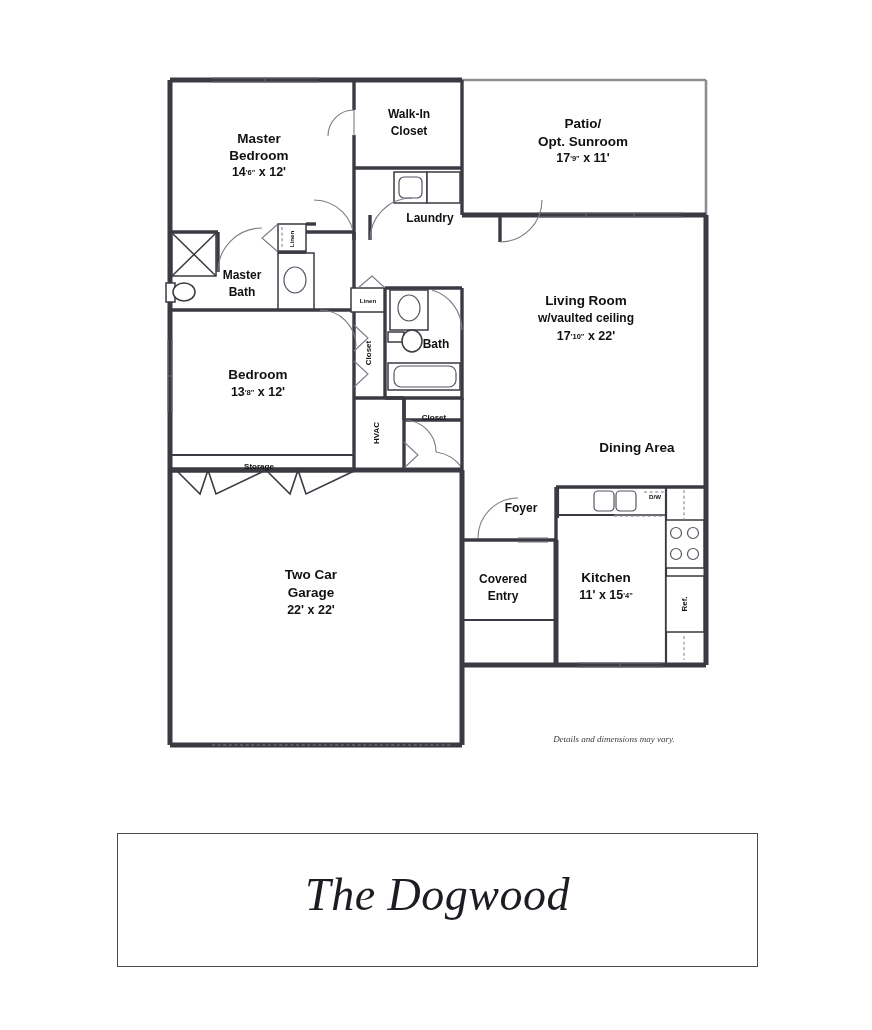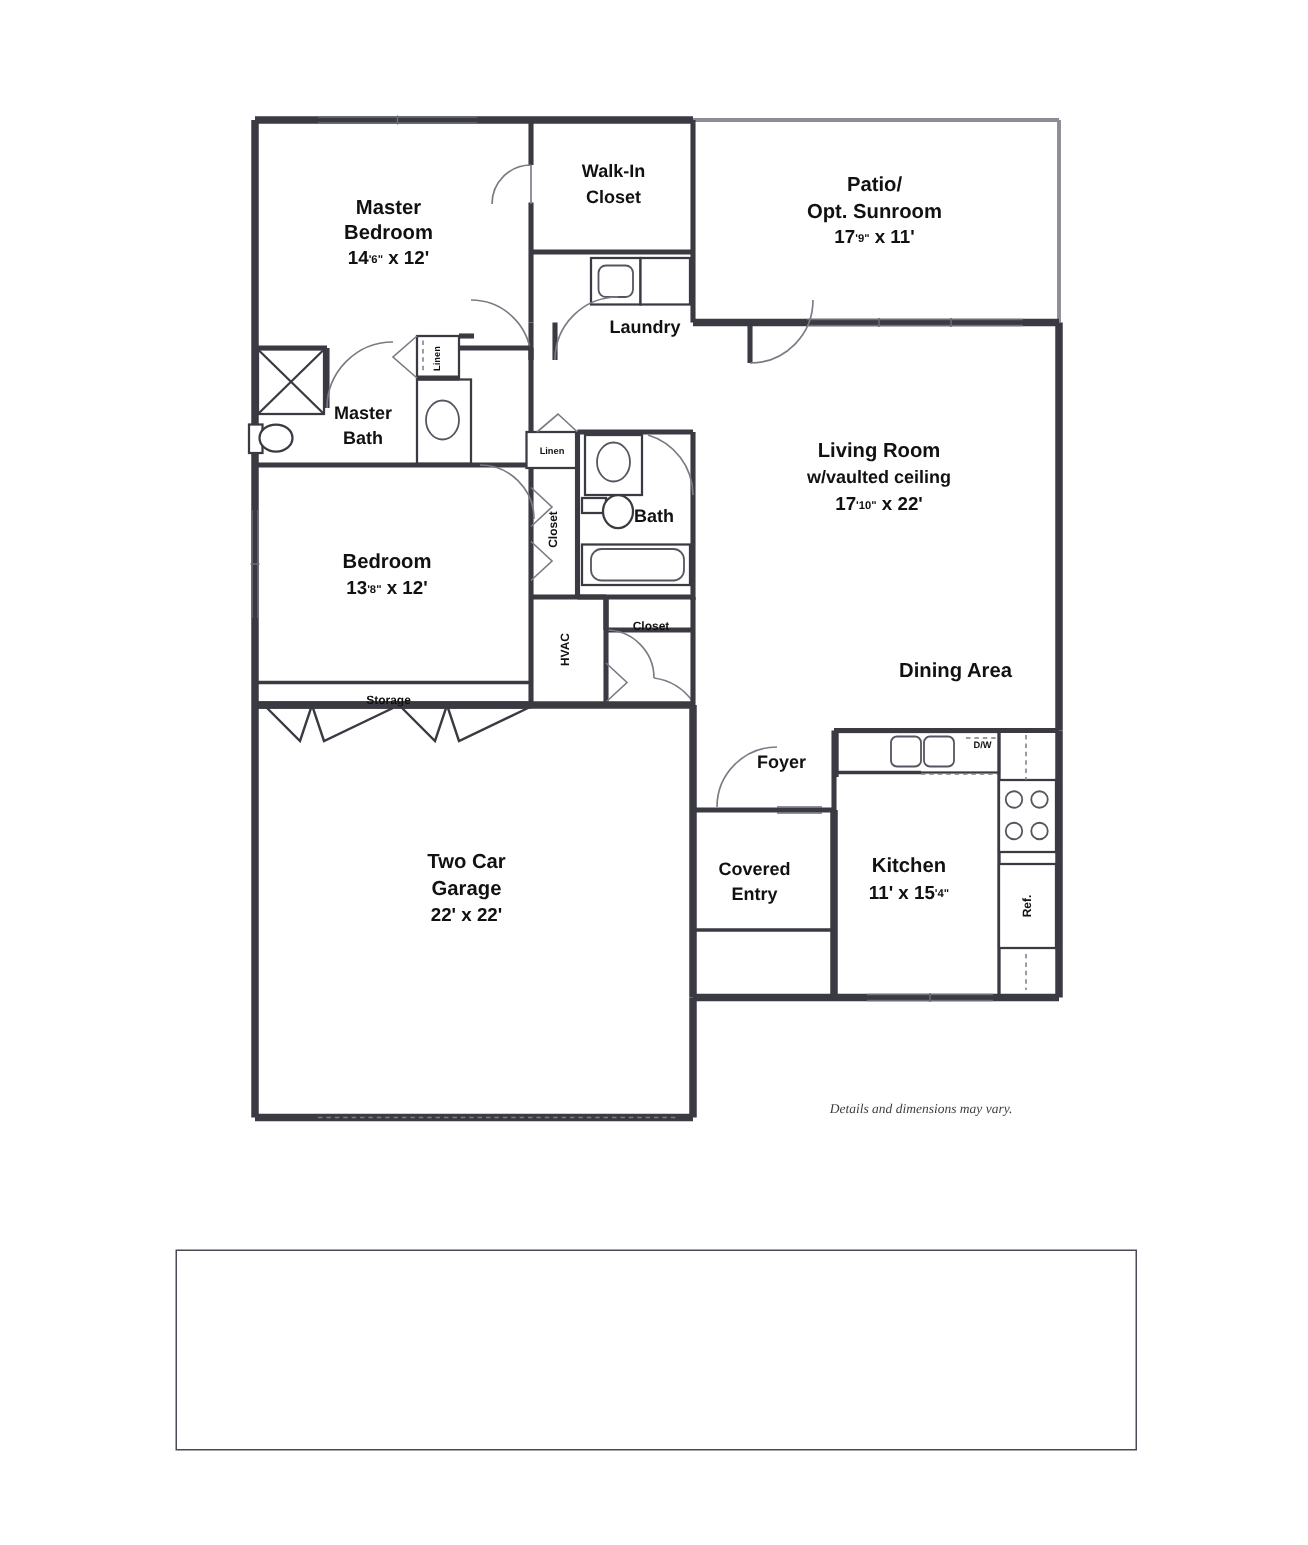--- a/index.html
+++ b/index.html
@@ -378,13 +378,14 @@
     <text class="rm rm-lg" x="311" y="593">Garage</text>
     <text class="rm rm-sub" x="311" y="611">22' x 22'</text>
   </g>
 
   <text class="disclaimer" x="614" y="742">Details and dimensions may vary.</text>
 
 </svg>
 </div>
 
 <div id="title-block">
+  <div id="plan-name">The Dogwood</div>
 </div>
 
 </body></html>

